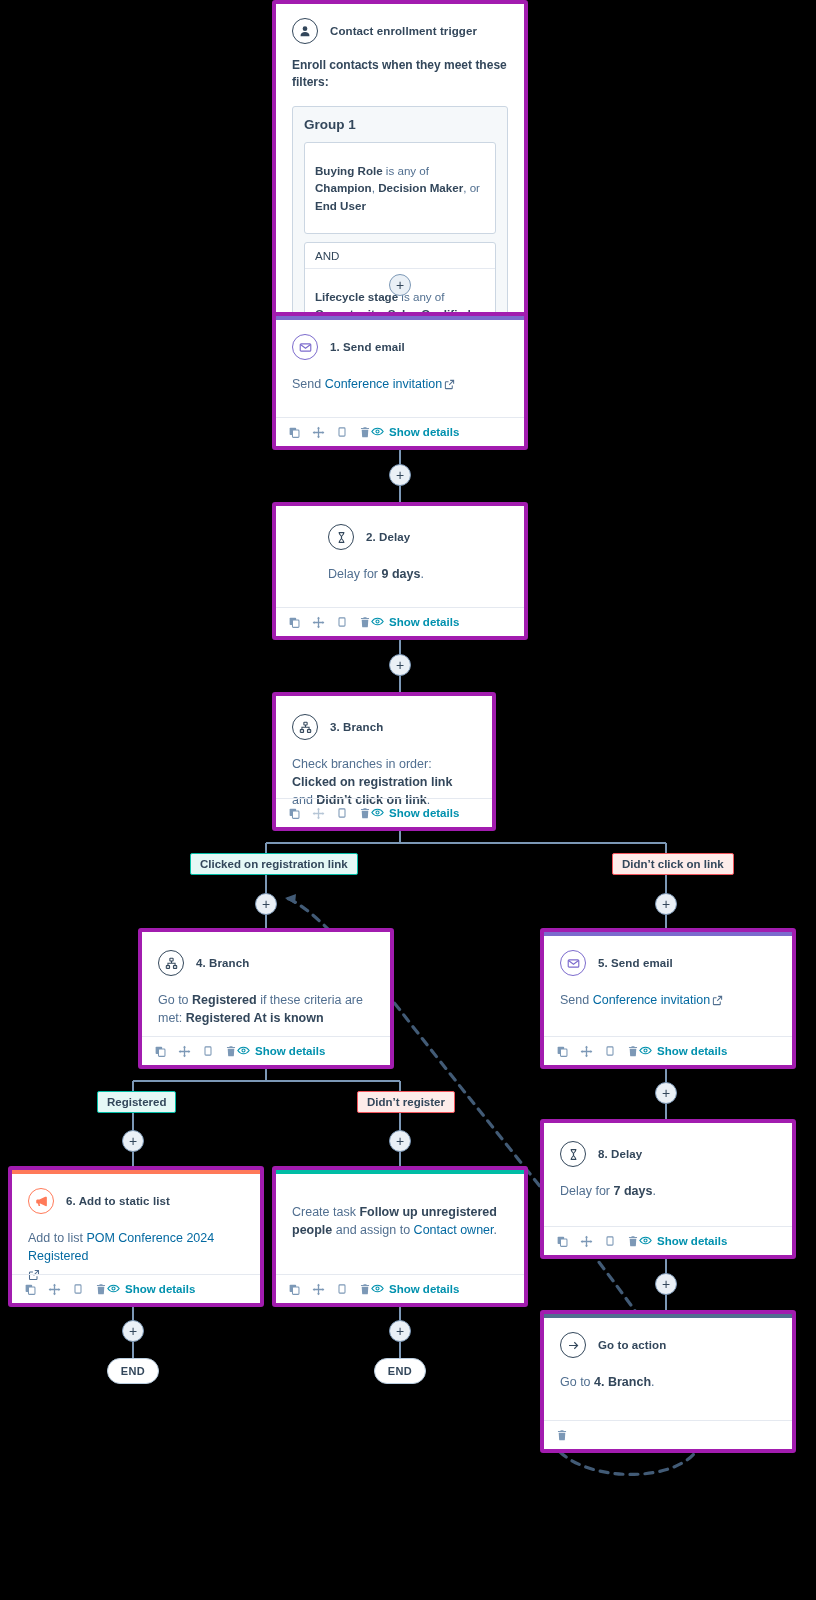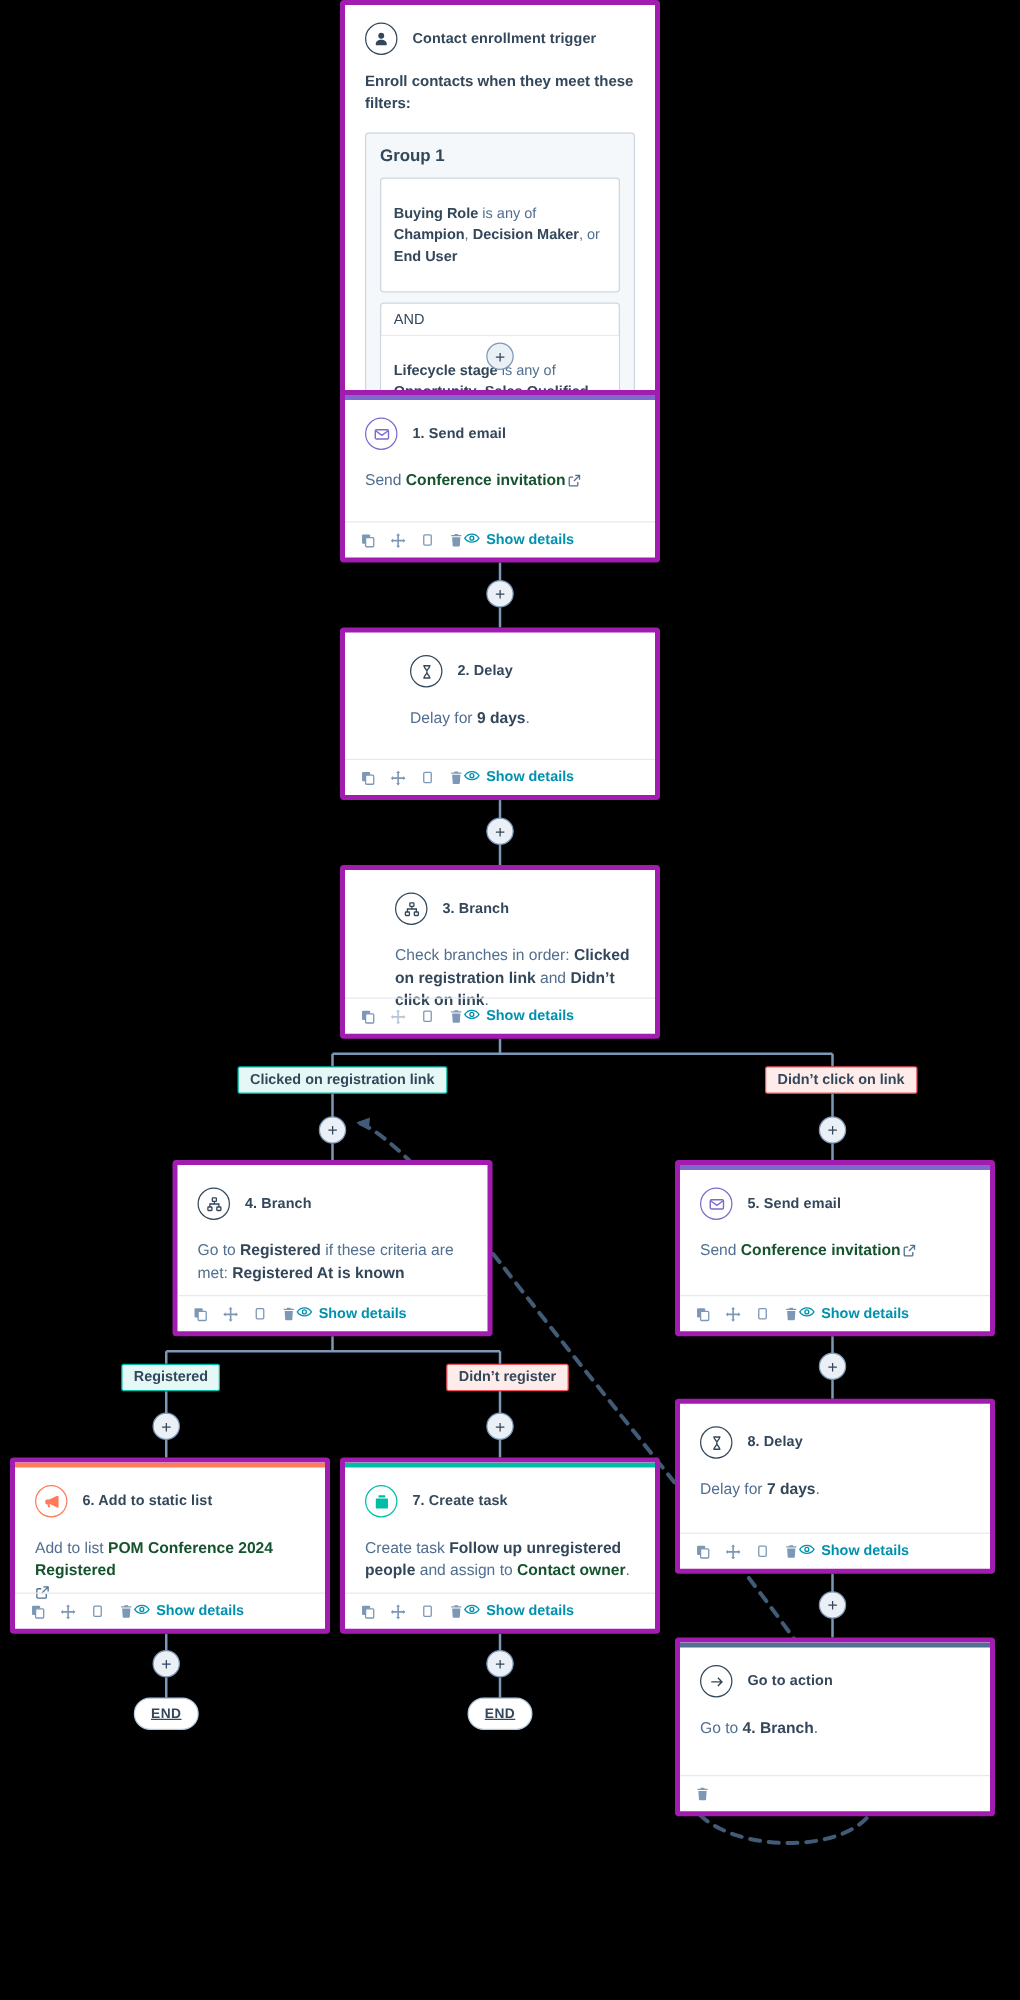--- a/index.html
+++ b/index.html
@@ -40,21 +40,21 @@
   }
   .badge-icon svg { display: block; }
   .card-title {
     font-size: 11.5px; font-weight: 700; letter-spacing: .1px; color: #33475b;
   }
   .card-desc {
     margin-top: 15px;
     font-size: 12.5px; line-height: 1.45; color: #516f90; font-weight: 400;
   }
   .card-desc b { color: #33475b; font-weight: 700; }
-  .lnk { color: #14532d; font-weight: 700; }
+  .lnk { color: #0369a1; font-weight: 400; }
   .extlink { display: inline-block; vertical-align: -2px; margin-left: 2px; }
 
   .card .footer {
     border-top: 1px solid #e5e9f0;
     height: 29px;
     display: flex; align-items: center; justify-content: flex-start;
     padding: 0 12px;
   }
   .ftools { display: flex; align-items: center; gap: 11px; color: #7c98b6; }
   .ftools span { display: flex; }
@@ -118,21 +118,21 @@
   .blabel.yes { background: #e5f8f6; border: 1px solid #00bda5; }
   .blabel.no  { background: #fdecea; border: 1px solid #f2545b; }
 
   
   .endpill {
     position: absolute;
     width: 52px; height: 26px;
     border-radius: 13px;
     background: #fff; border: 1.5px solid #b9cddf;
     display: flex; align-items: center; justify-content: center;
-    font-size: 11px; font-weight: 700; color: #33475b; letter-spacing: .4px; text-decoration: underline;
+    font-size: 11px; font-weight: 700; color: #33475b; letter-spacing: .4px;
   }
 </style>
 </head>
 <body>
 
 <div id="canvas">
 
   <svg id="wires" viewBox="0 0 816 1600" xmlns="http://www.w3.org/2000/svg">
     <g stroke="#7c98b6" stroke-width="2" fill="none">
 
@@ -337,21 +337,21 @@
       <div class="show-details">
         <span><svg width="13" height="13" viewBox="0 0 16 16" fill="none" stroke="currentColor" stroke-width="1.3">
               <path d="M1 8s2.6-4 7-4 7 4 7 4-2.6 4-7 4-7-4-7-4z"></path>
               <circle cx="8" cy="8" r="1.9"></circle>
             </svg></span>
         <span>Show details</span>
       </div>
     </div>
   </div>
 
-  <div class="card" style="left:272px; top:692px; width:256px; height:139px;padding-left:24px;">
+  <div class="card" style="left:272px; top:692px; width:224px; height:139px;">
     <div class="body" style="padding-top:18px;">
       <div class="card-head">
         <span class="badge-icon">
           <svg width="13" height="13" viewBox="0 0 16 16" fill="none" stroke="currentColor" stroke-width="1.3">
             <rect x="6" y="1.6" width="4" height="3.4" rx=".6"></rect>
             <rect x="1.6" y="10.6" width="4" height="3.4" rx=".6"></rect>
             <rect x="10.4" y="10.6" width="4" height="3.4" rx=".6"></rect>
             <path d="M8 5v2.6M3.6 10.6V7.6h8.8v3"></path>
           </svg>
         </span>
@@ -556,29 +556,20 @@
               <circle cx="8" cy="8" r="1.9"></circle>
             </svg></span>
         <span>Show details</span>
       </div>
     </div>
   </div>
 
   <div class="card" style="left:272px; top:1166px; width:256px; height:141px;">
     <div class="topbar" style="background:#00bda5;"></div>
     <div class="body">
-      <div class="card-head">
-        <span class="badge-icon" style="border-color:#00bda5; color:#00bda5;">
-          <svg width="13" height="13" viewBox="0 0 16 16" fill="currentColor">
-            <rect x="4.6" y="1.4" width="6.8" height="2.4" rx=".8"></rect>
-            <path d="M3 4.6h10c.6 0 1 .4 1 1v8c0 .6-.4 1-1 1H3c-.6 0-1-.4-1-1v-8c0-.6.4-1 1-1z"></path>
-          </svg>
-        </span>
-        <span class="card-title">7. Create task</span>
-      </div>
       <div class="card-desc">Create task <b>Follow up unregistered people</b> and assign to <span class="lnk">Contact owner</span>.</div>
     </div>
     <div class="footer" style="position:absolute;bottom:0;left:0;right:0;">
       <div class="ftools">
         <span>
             <svg width="13" height="13" viewBox="0 0 16 16" fill="currentColor">
               <rect x="2" y="2" width="8" height="9" rx="1"></rect>
               <rect x="5.5" y="5" width="8" height="9" rx="1" fill="#fff" stroke="currentColor" stroke-width="1.3"></rect>
             </svg>
           </span>

